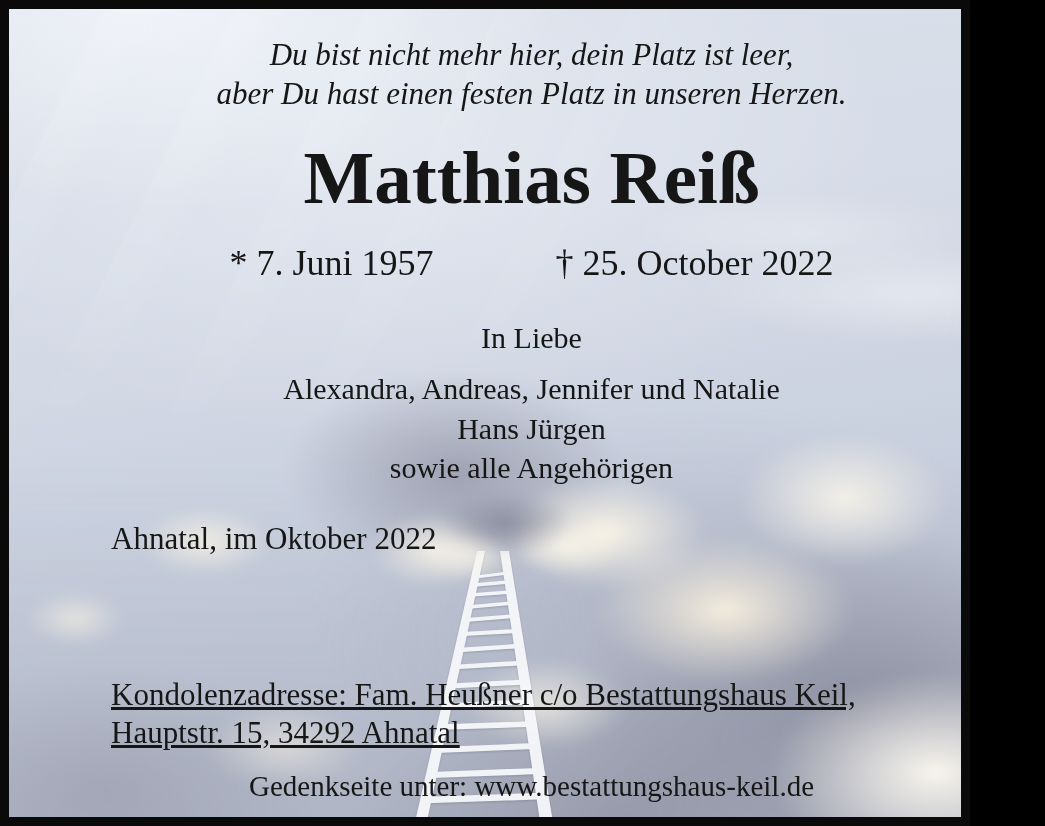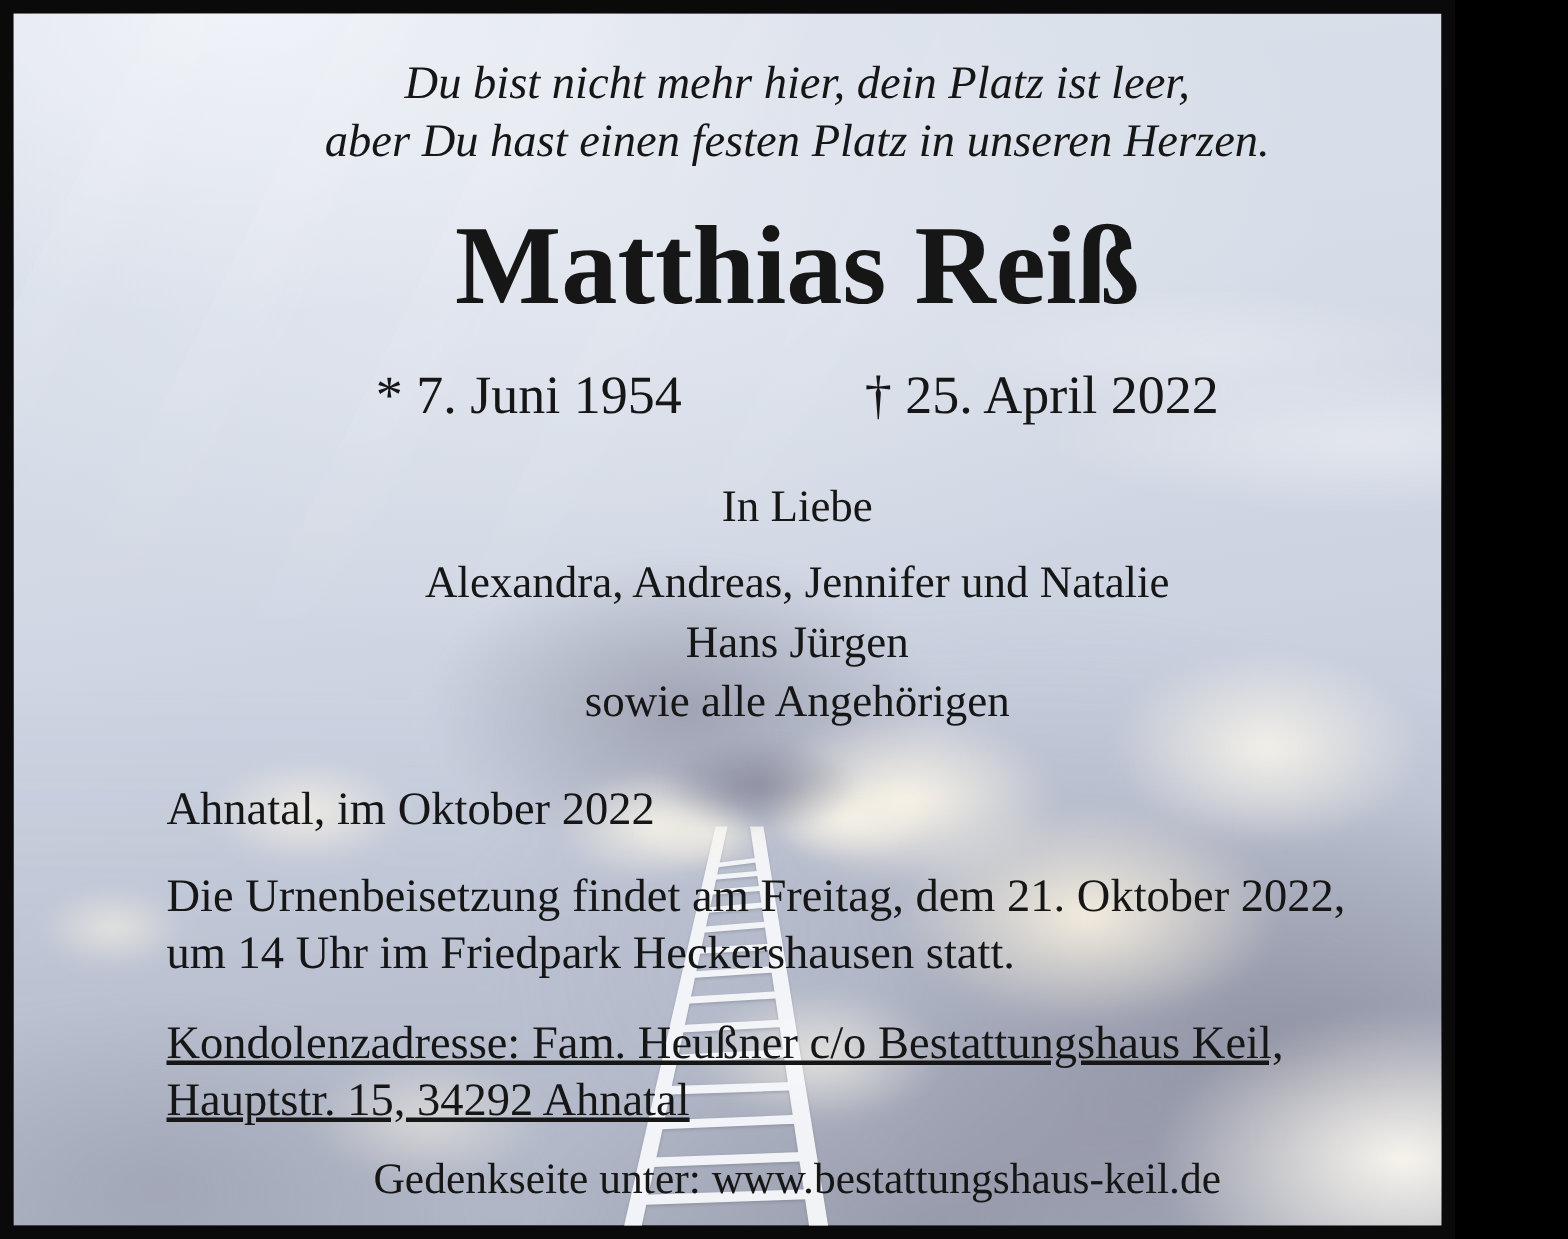--- a/index.html
+++ b/index.html
@@ -122,38 +122,34 @@
   <div class="cloud-top"></div>
 
   <div class="txt center epigraph">
     <div>Du bist nicht mehr hier, dein Platz ist leer,</div>
     <div>aber Du hast einen festen Platz in unseren Herzen.</div>
   </div>
 
   <h1 class="txt center name">Matthias Reiß</h1>
 
   <div class="txt center dates">
-    <span>* 7. Juni 1954</span>
-    <span>† 25. April 2022</span>
+    <span>* 7. Juni 1957</span>
+    <span>† 25. October 2022</span>
   </div>
 
   <div class="txt center closing">In Liebe</div>
 
   <div class="txt center mourners">
     <div>Alexandra, Andreas, Jennifer und Natalie</div>
     <div>Hans Jürgen</div>
     <div>sowie alle Angehörigen</div>
   </div>
 
   <div class="txt body-block place">Ahnatal, im Oktober 2022</div>
 
-  <div class="txt body-block funeral">
-    <div>Die Urnenbeisetzung findet am Freitag, dem 21. Oktober 2022,</div>
-    <div>um 14 Uhr im Friedpark Heckershausen statt.</div>
-  </div>
 
   <div class="txt body-block condolence">
     <div>Kondolenzadresse: Fam. Heußner c/o Bestattungshaus Keil,</div>
     <div>Hauptstr. 15, 34292 Ahnatal</div>
   </div>
 
   <div class="txt center memorial">Gedenkseite unter: www.bestattungshaus-keil.de</div>
 
 </div>
 

